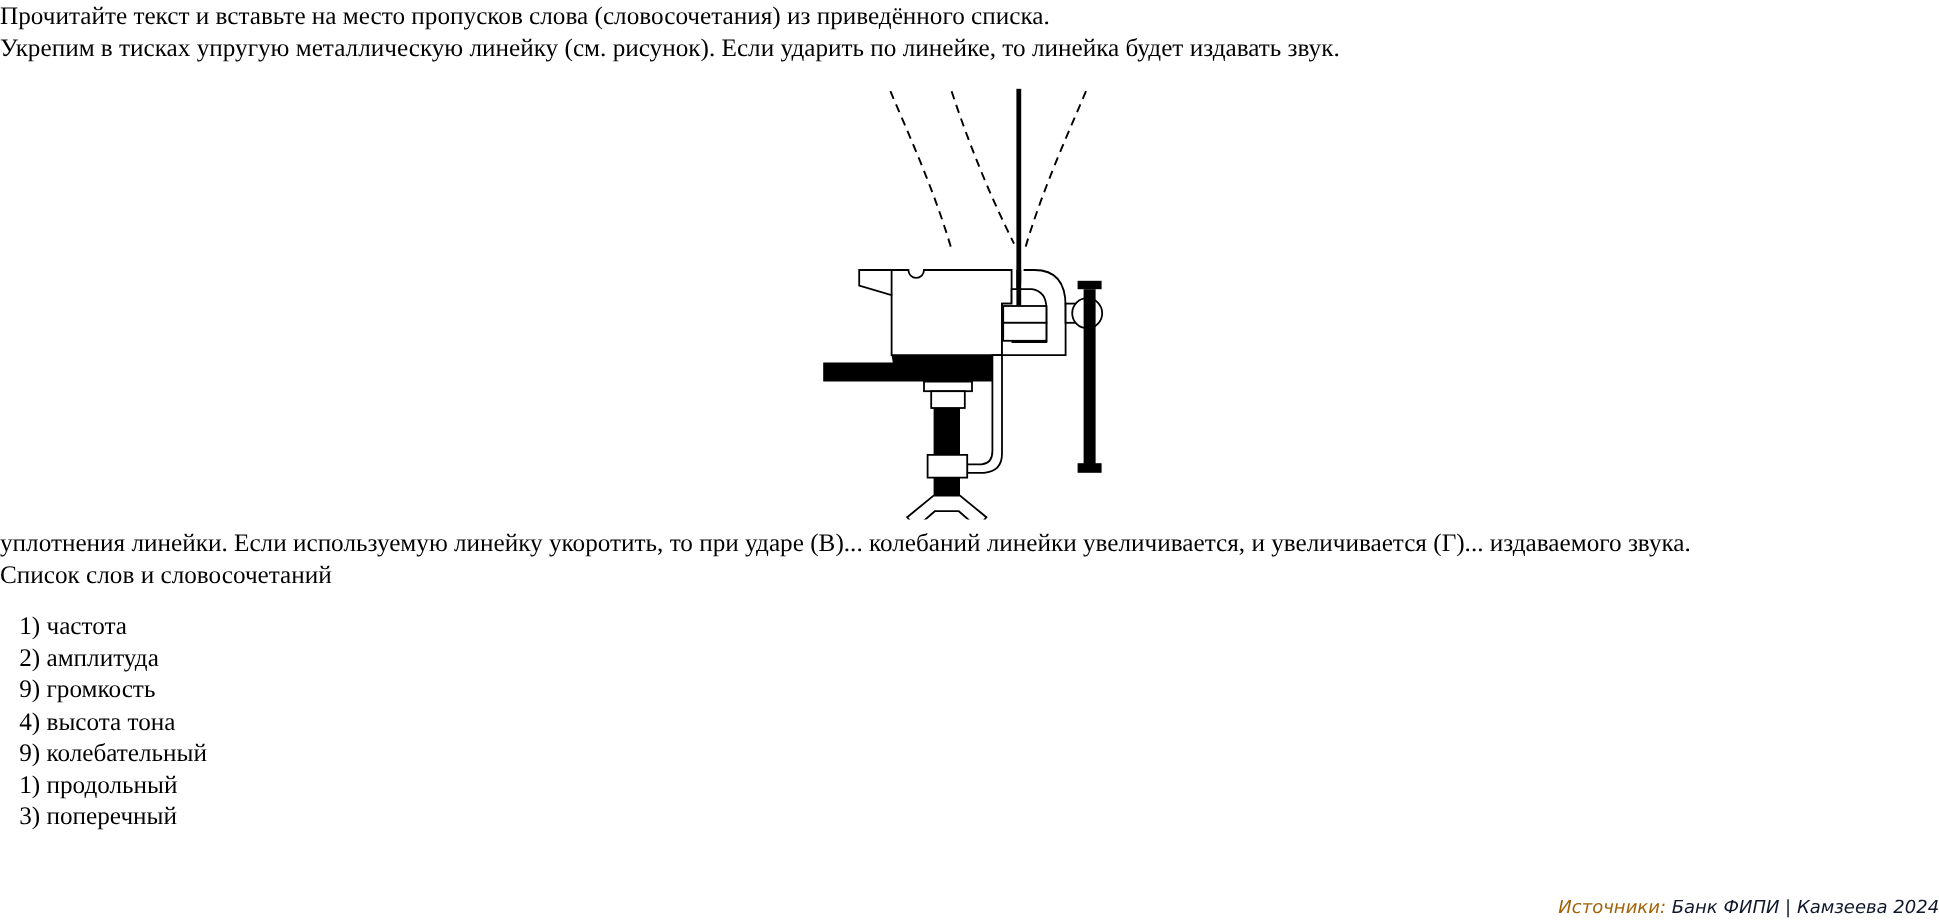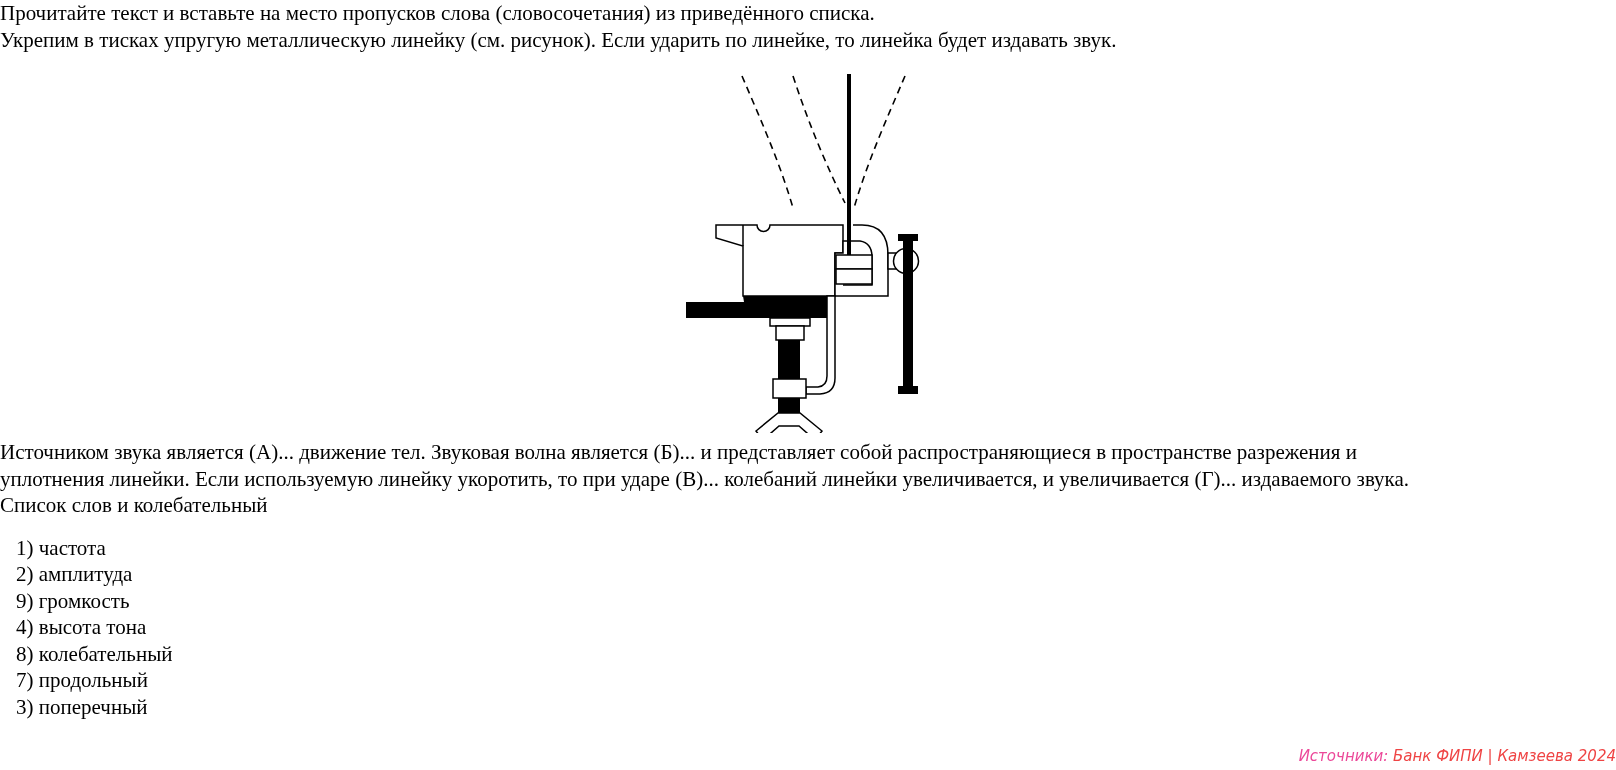--- a/index.html
+++ b/index.html
@@ -55,22 +55,22 @@
   .sources {
     position: absolute;
     right: 0;
     top: 746px;
     font-family: "DejaVu Sans", "Liberation Sans", sans-serif;
     font-style: italic;
     font-size: 15px;
     line-height: 20px;
     white-space: nowrap;
   }
-  .sources .label { color: #ec4899; }
-  .sources .value { color: #ef4444; text-align: right; }
+  .sources .label { color: #a16207; }
+  .sources .value { color: #0f172a; text-align: right; }
 </style>
 </head>
 <body>
 
 <div class="content">
   <span class="line">Прочитайте текст и вставьте на место пропусков слова (словосочетания) из приведённого списка.</span>
   <span class="line">Укрепим в тисках упругую металлическую линейку (см. рисунок). Если ударить по линейке, то линейка будет издавать звук.</span>
 
   <div class="figure-wrap">
     <svg width="260" height="370" viewBox="660 70 260 370" xmlns="http://www.w3.org/2000/svg">
@@ -105,31 +105,30 @@
       <rect x="776" y="333" width="28" height="14" fill="#fff" stroke="#000" stroke-width="1.5"></rect>
       <rect x="778" y="347" width="22" height="39" fill="#000"></rect>
       <path d="M 773 386 L 806 386 L 806 405 L 773 405 Z" fill="#fff" stroke="#000" stroke-width="1.5"></path>
       <rect x="778" y="405" width="22" height="15" fill="#000"></rect>
 
       <path d="M 778 420 L 800 420 L 822 438 L 815 447 L 799 433 L 779 433 L 763 447 L 756 438 Z" fill="#fff" stroke="#000" stroke-width="1.5"></path>
     </svg>
   </div>
 
   <div class="para">
-    <span class="line">Источником звука является (А)... движение тел. Звуковая волна является (Б)... и представляет собой распространяющиеся в пространстве разрежения и</span>
     <span class="line">уплотнения линейки. Если используемую линейку укоротить, то при ударе (В)... колебаний линейки увеличивается, и увеличивается (Г)... издаваемого звука.</span>
   </div>
 
-  <span class="list-title">Список слов и колебательный</span>
+  <span class="list-title">Список слов и словосочетаний</span>
   <ul class="options">
     <li>1) частота</li>
     <li>2) амплитуда</li>
     <li>9) громкость</li>
     <li>4) высота тона</li>
-    <li>8) колебательный</li>
-    <li>7) продольный</li>
+    <li>9) колебательный</li>
+    <li>1) продольный</li>
     <li>3) поперечный</li>
   </ul>
 </div>
 
 <div class="sources">
   <span class="label">Источники:</span><span class="value"> Банк ФИПИ | Камзеева 2024</span>
 </div>
 
 </body></html>

